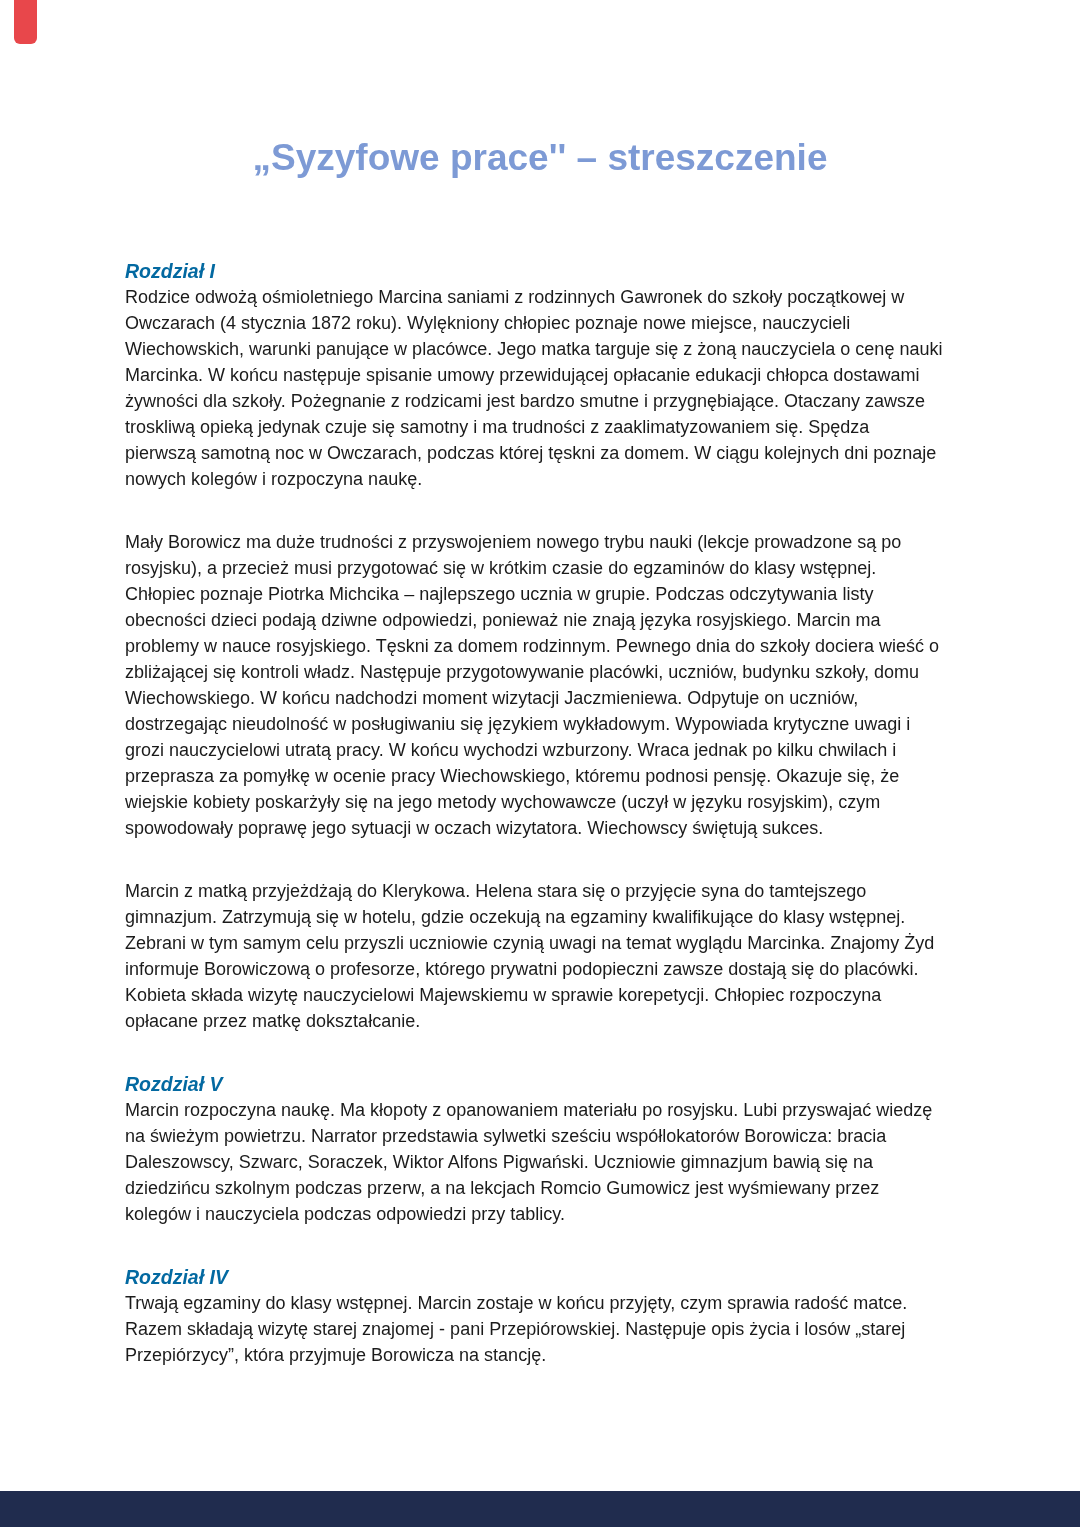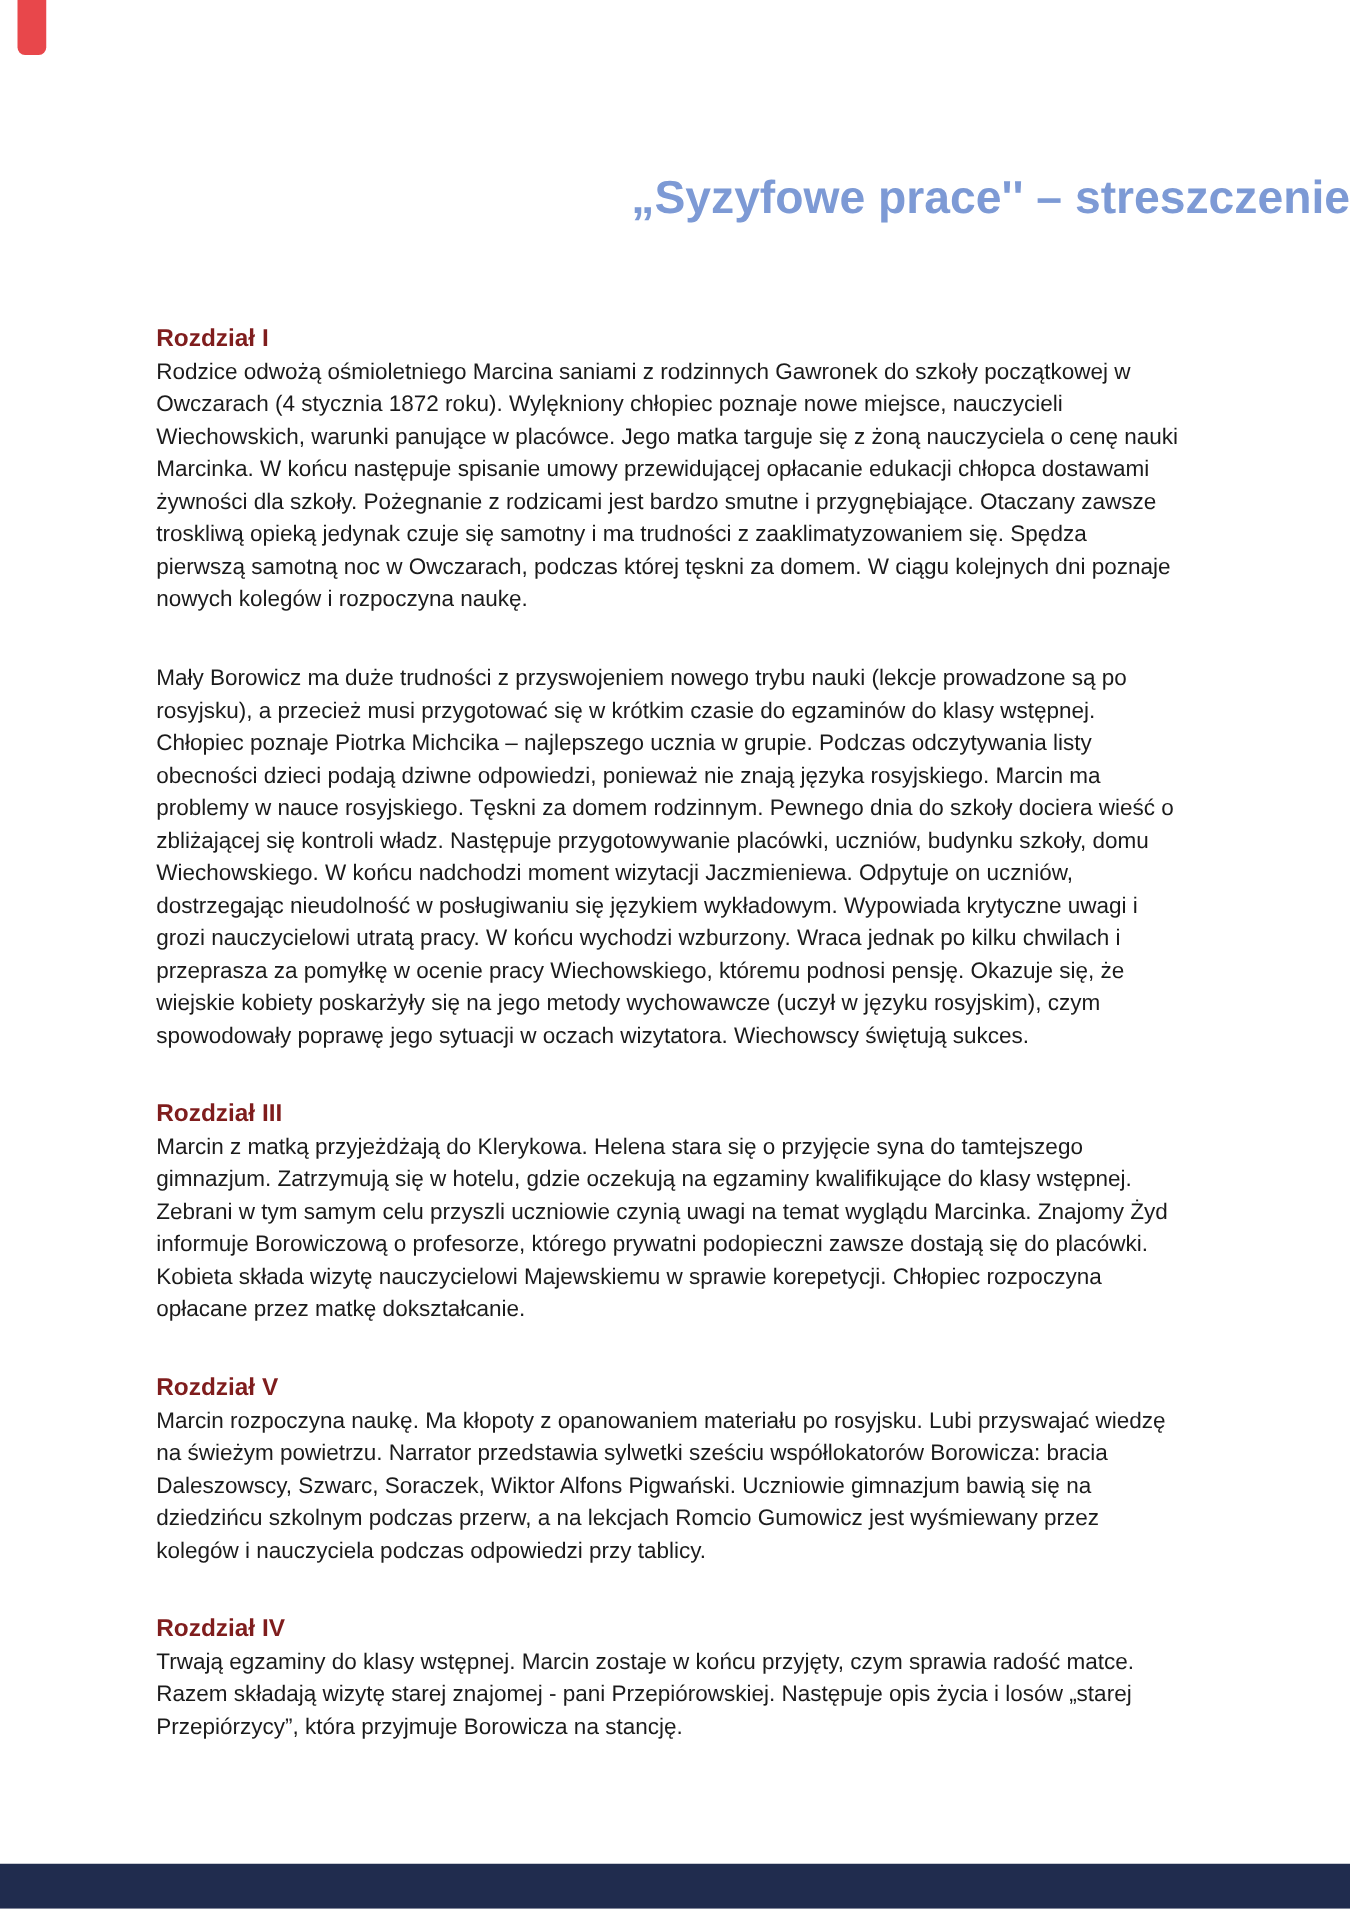--- a/index.html
+++ b/index.html
@@ -13,36 +13,37 @@
   .bookmark {
     position: absolute;
     left: 14px; top: -9px;
     width: 23px; height: 53px;
     background: #e8474b;
     border-radius: 6px;
   }
   .doc-title {
     margin: 0;
     padding-top: 136px;
-    text-align: right;
+    text-align: center;
     font-size: 37px;
     line-height: 44px;
     font-weight: bold;
     color: #7d9ad5;
   }
   .content {
     margin: 78px 0 0 125px;
     width: 835px;
   }
   .section { margin: 0 0 37px 0; }
   .section-heading {
     font-size: 19.5px;
     line-height: 26px;
     font-weight: bold;
-    color: #7f1d1d;
+    color: #0369a1;
+    font-style: italic;
   }
   .section-body {
     font-size: 18px;
     line-height: 26px;
     color: #1b1b1b;
     white-space: pre;
   }
   .bottom-bar {
     position: absolute;
     left: 0; bottom: 0;
@@ -80,21 +81,20 @@
 zbliżającej się kontroli władz. Następuje przygotowywanie placówki, uczniów, budynku szkoły, domu
 Wiechowskiego. W końcu nadchodzi moment wizytacji Jaczmieniewa. Odpytuje on uczniów,
 dostrzegając nieudolność w posługiwaniu się językiem wykładowym. Wypowiada krytyczne uwagi i
 grozi nauczycielowi utratą pracy. W końcu wychodzi wzburzony. Wraca jednak po kilku chwilach i
 przeprasza za pomyłkę w ocenie pracy Wiechowskiego, któremu podnosi pensję. Okazuje się, że
 wiejskie kobiety poskarżyły się na jego metody wychowawcze (uczył w języku rosyjskim), czym
 spowodowały poprawę jego sytuacji w oczach wizytatora. Wiechowscy świętują sukces.</div>
   </div>
 
   <div class="section">
-    <div class="section-heading">Rozdział III</div>
     <div class="section-body">Marcin z matką przyjeżdżają do Klerykowa. Helena stara się o przyjęcie syna do tamtejszego
 gimnazjum. Zatrzymują się w hotelu, gdzie oczekują na egzaminy kwalifikujące do klasy wstępnej.
 Zebrani w tym samym celu przyszli uczniowie czynią uwagi na temat wyglądu Marcinka. Znajomy Żyd
 informuje Borowiczową o profesorze, którego prywatni podopieczni zawsze dostają się do placówki.
 Kobieta składa wizytę nauczycielowi Majewskiemu w sprawie korepetycji. Chłopiec rozpoczyna
 opłacane przez matkę dokształcanie.</div>
   </div>
 
   <div class="section">
     <div class="section-heading">Rozdział V</div>

